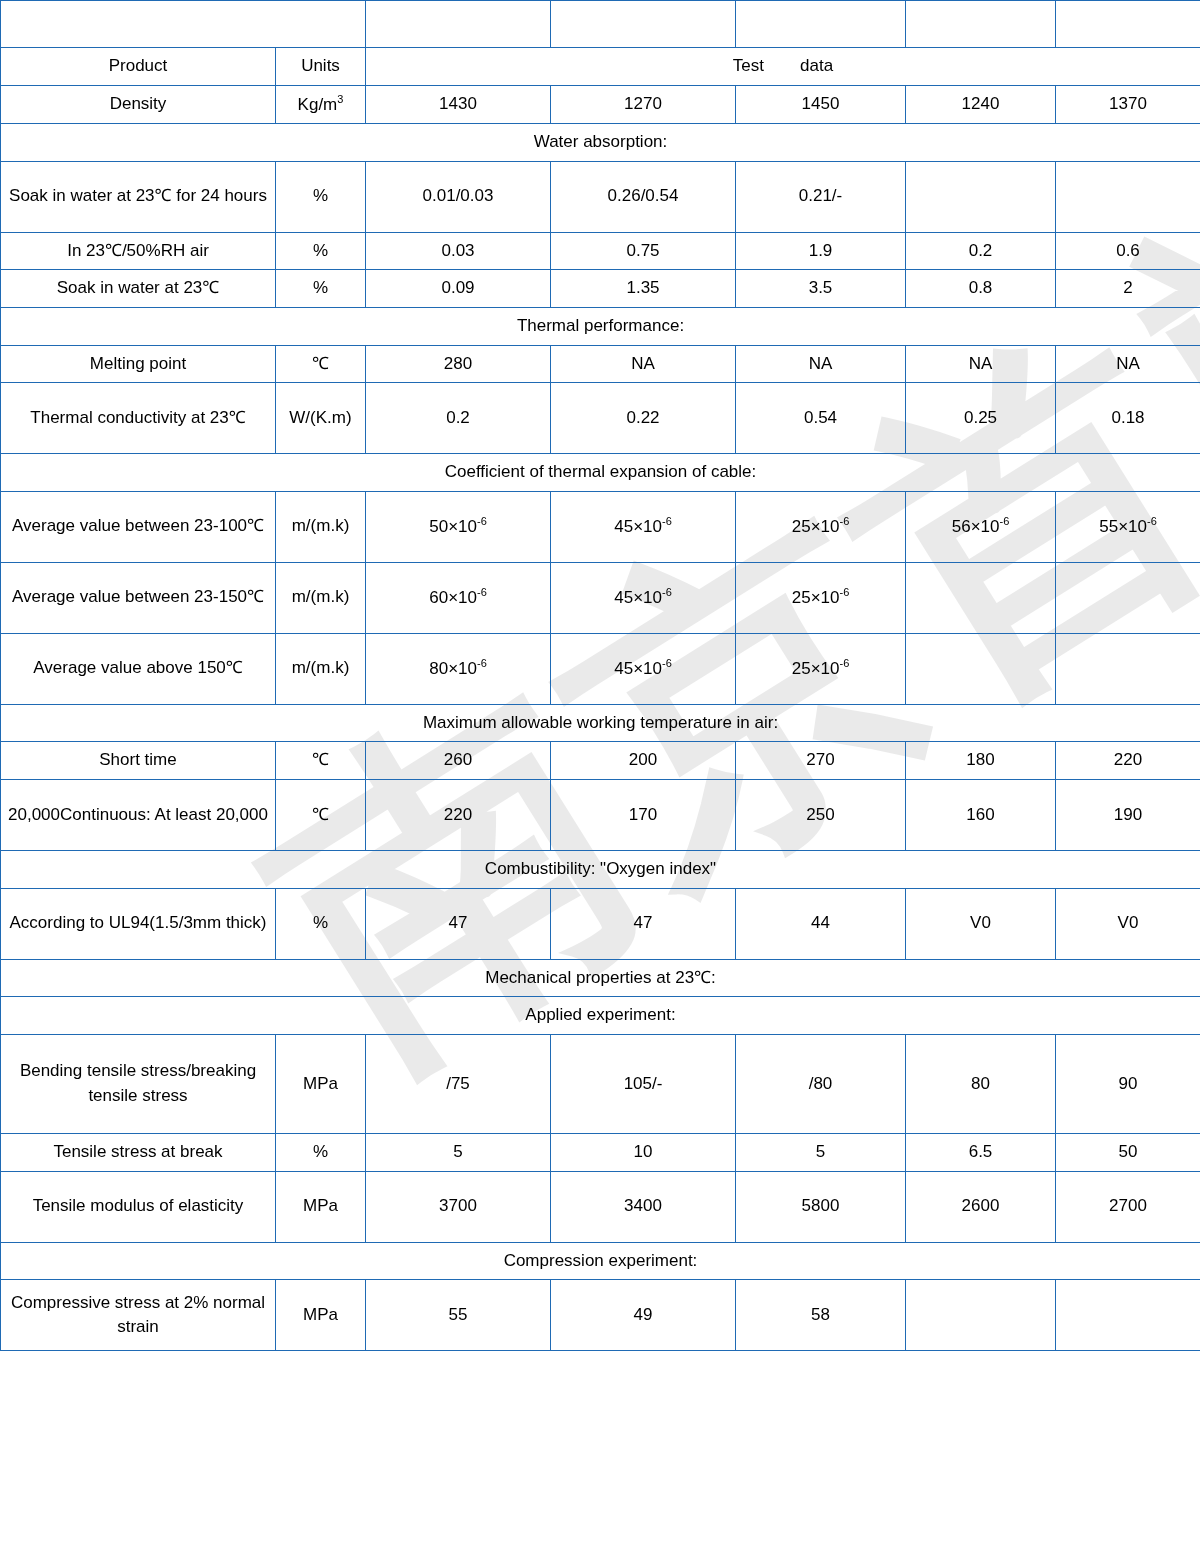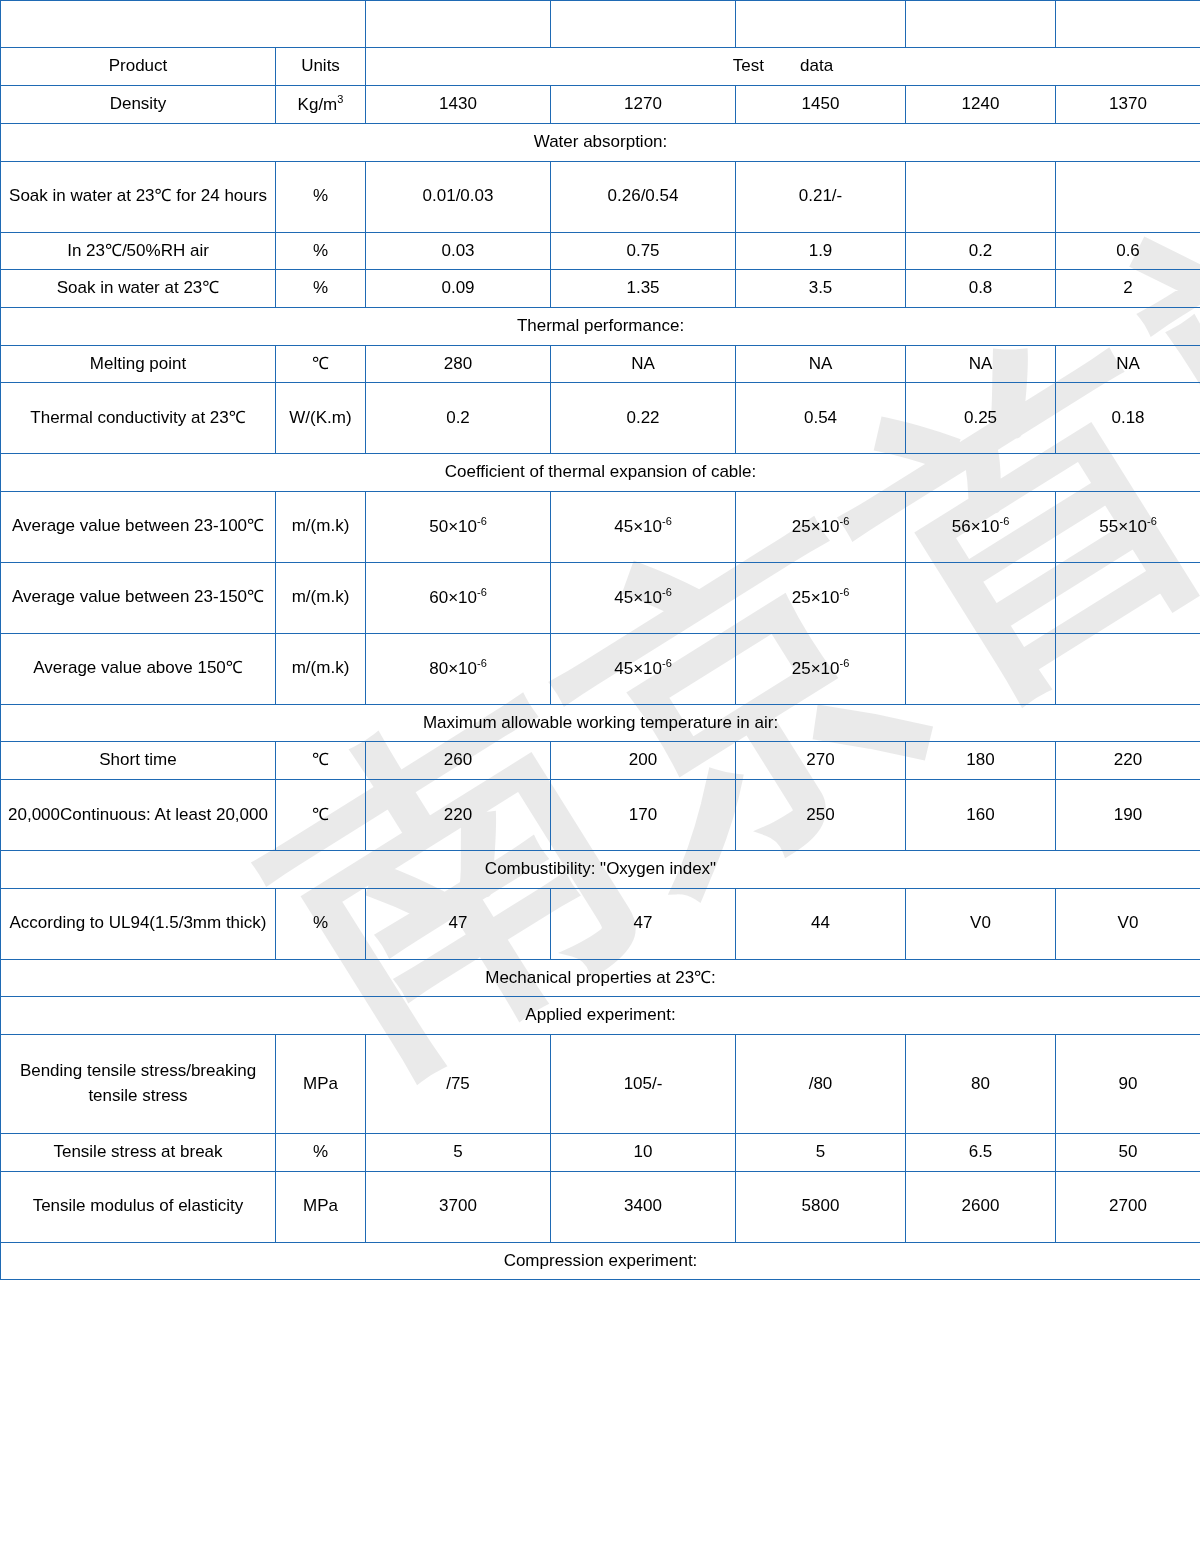--- a/index.html
+++ b/index.html
@@ -277,14 +277,23 @@
         <td class="units">MPa</td>
         <td>3700</td>
         <td>3400</td>
         <td>5800</td>
         <td>2600</td>
         <td>2700</td>
       </tr>
       <tr>
         <td class="section" colspan="7">Compression experiment:</td>
       </tr>
+      <tr>
+        <td class="label tall">Compressive stress at 2% normal strain</td>
+        <td class="units">MPa</td>
+        <td>55</td>
+        <td>49</td>
+        <td>58</td>
+        <td></td>
+        <td></td>
+      </tr>
     </tbody>
 </table>
 
 </body></html>

